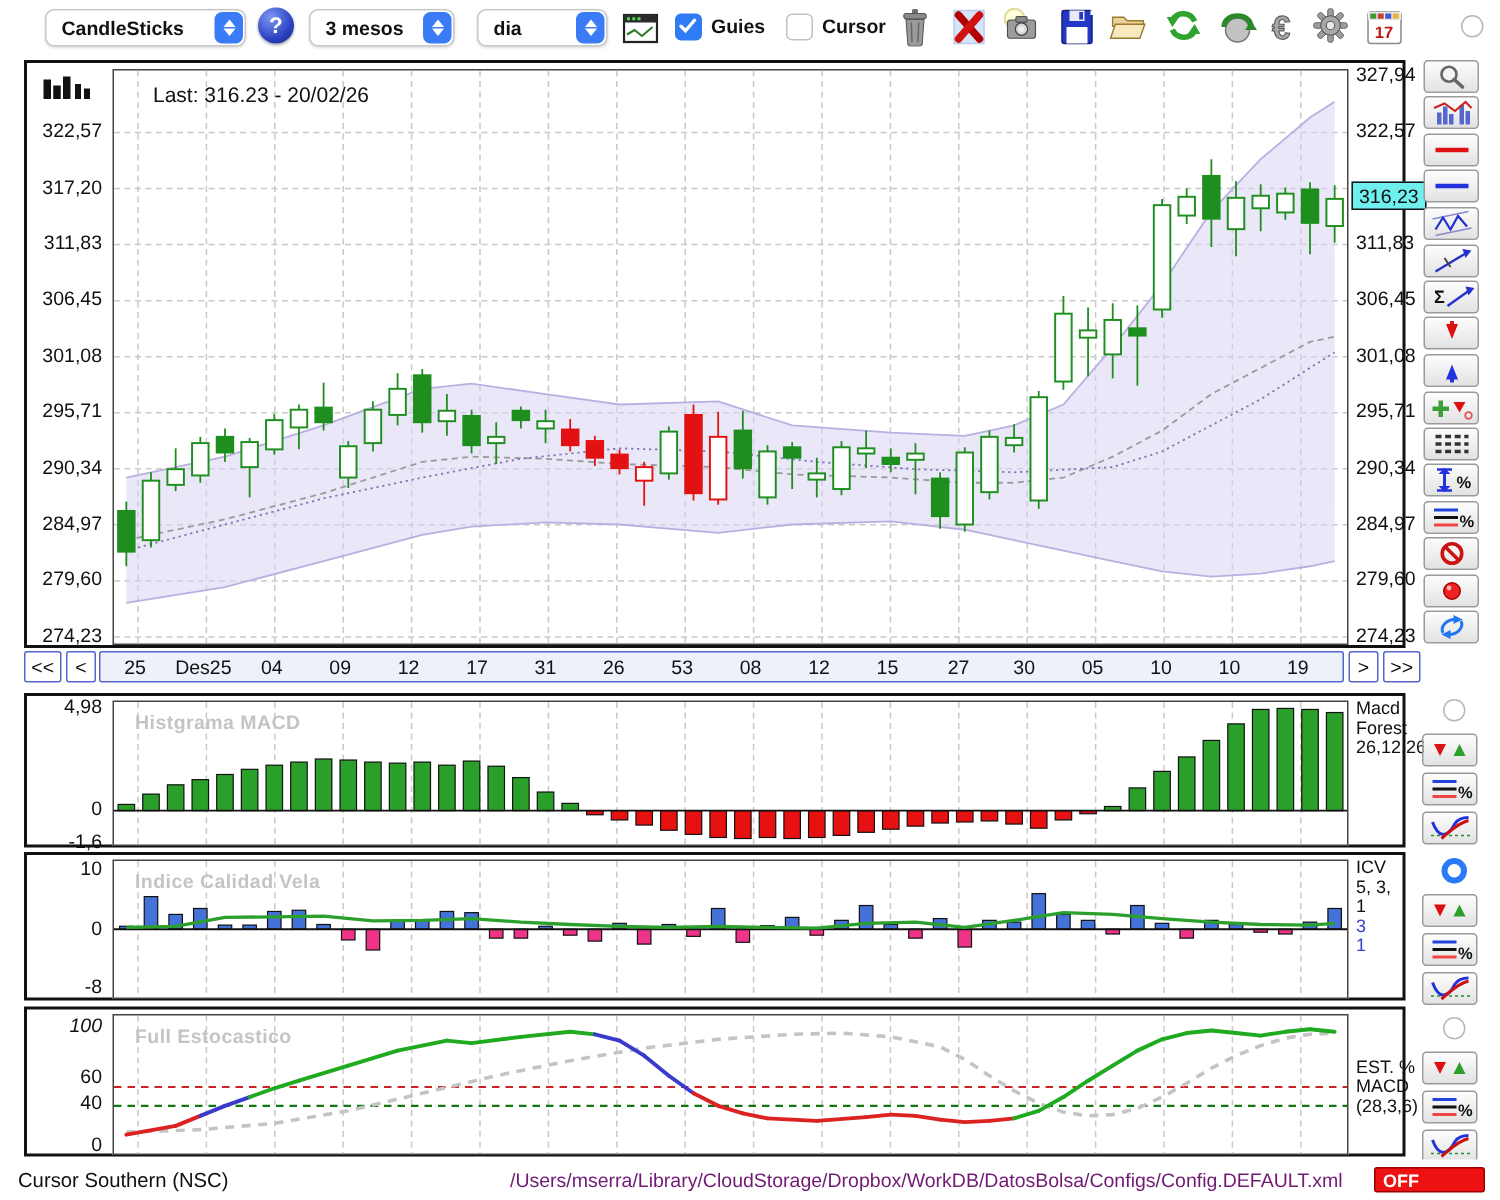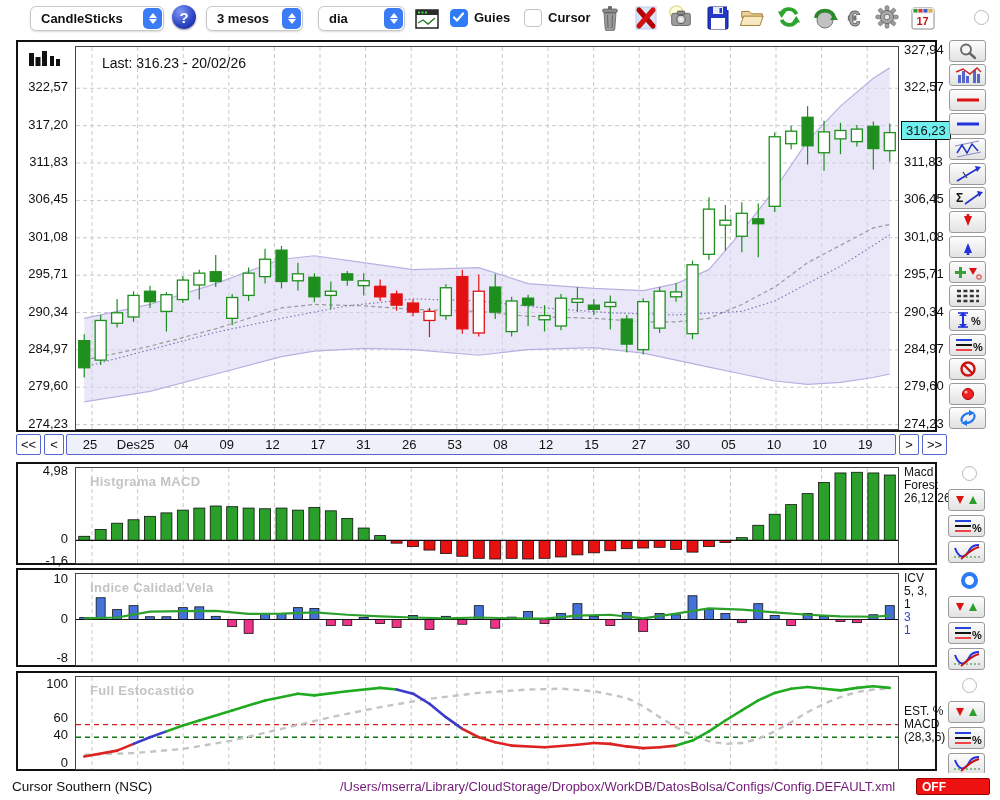--- a/index.html
+++ b/index.html
@@ -784,21 +784,21 @@
           <line x1="715.14" y1="11.709090909090907" x2="731.58" y2="10.036363636363635" stroke="#1faa1f" stroke-width="2.6" stroke-linecap="round"></line>
           <line x1="731.58" y1="10.036363636363635" x2="748.02" y2="11.709090909090907" stroke="#1faa1f" stroke-width="2.6" stroke-linecap="round"></line>
           <line x1="748.02" y1="11.709090909090907" x2="764.46" y2="13.381818181818181" stroke="#1faa1f" stroke-width="2.6" stroke-linecap="round"></line>
           <line x1="764.46" y1="13.381818181818181" x2="780.9" y2="10.872727272727273" stroke="#1faa1f" stroke-width="2.6" stroke-linecap="round"></line>
           <line x1="780.9" y1="10.872727272727273" x2="797.34" y2="9.200000000000001" stroke="#1faa1f" stroke-width="2.6" stroke-linecap="round"></line>
           <line x1="797.34" y1="9.200000000000001" x2="813.78" y2="10.872727272727273" stroke="#1faa1f" stroke-width="2.6" stroke-linecap="round"></line>
         </svg>
       <div class="ptitle" style="left:14px;top:6px;">Full Estocastico</div>
     </div>
     <div id="stoch-gutter" class="abs" style="left:0;top:0;width:54px;height:97px;">
-        <div class="ylab" style="left: 2px; top: 3.36364px;">100</div>
+        <div class="ylab" style="left: 2px; top: 3.36364px; font-style: italic;">100</div>
         <div class="ylab" style="left: 2px; top: 36.8182px;">60</div>
         <div class="ylab" style="left: 2px; top: 53.5455px;">40</div>
         <div class="ylab" style="left: 2px; top: 82px;">0</div>
       </div>
     <div class="rlab" style="left:886px;top:2px;margin-top:30px;">
       <div>EST. %</div>
       <div>MACD</div>
       <div>(28,3,6)</div>
     </div>
   </div>

